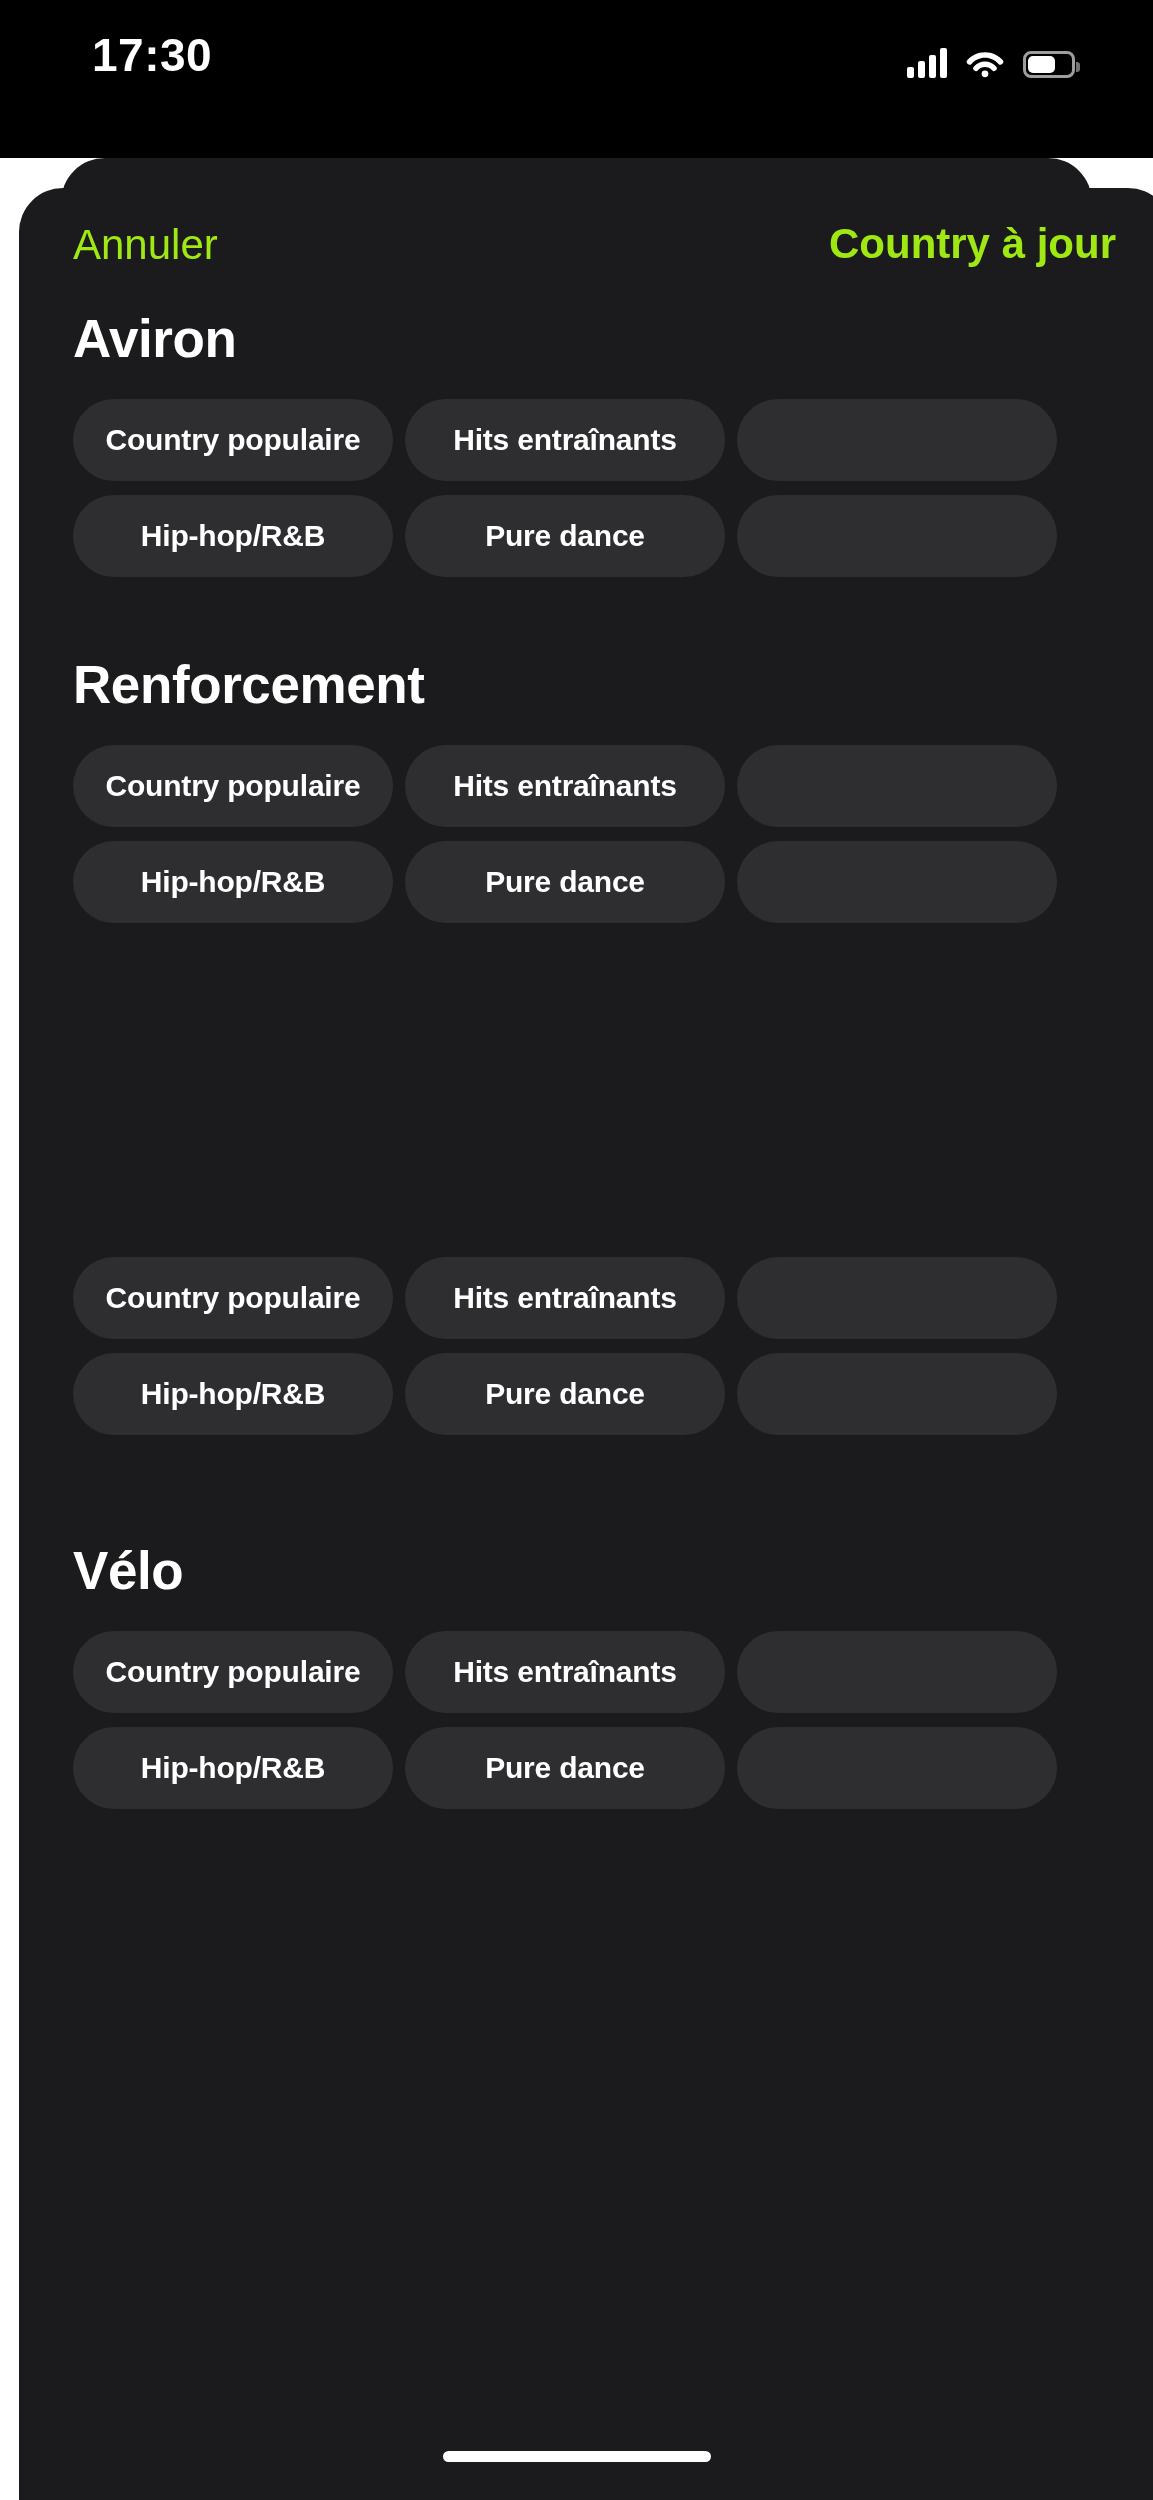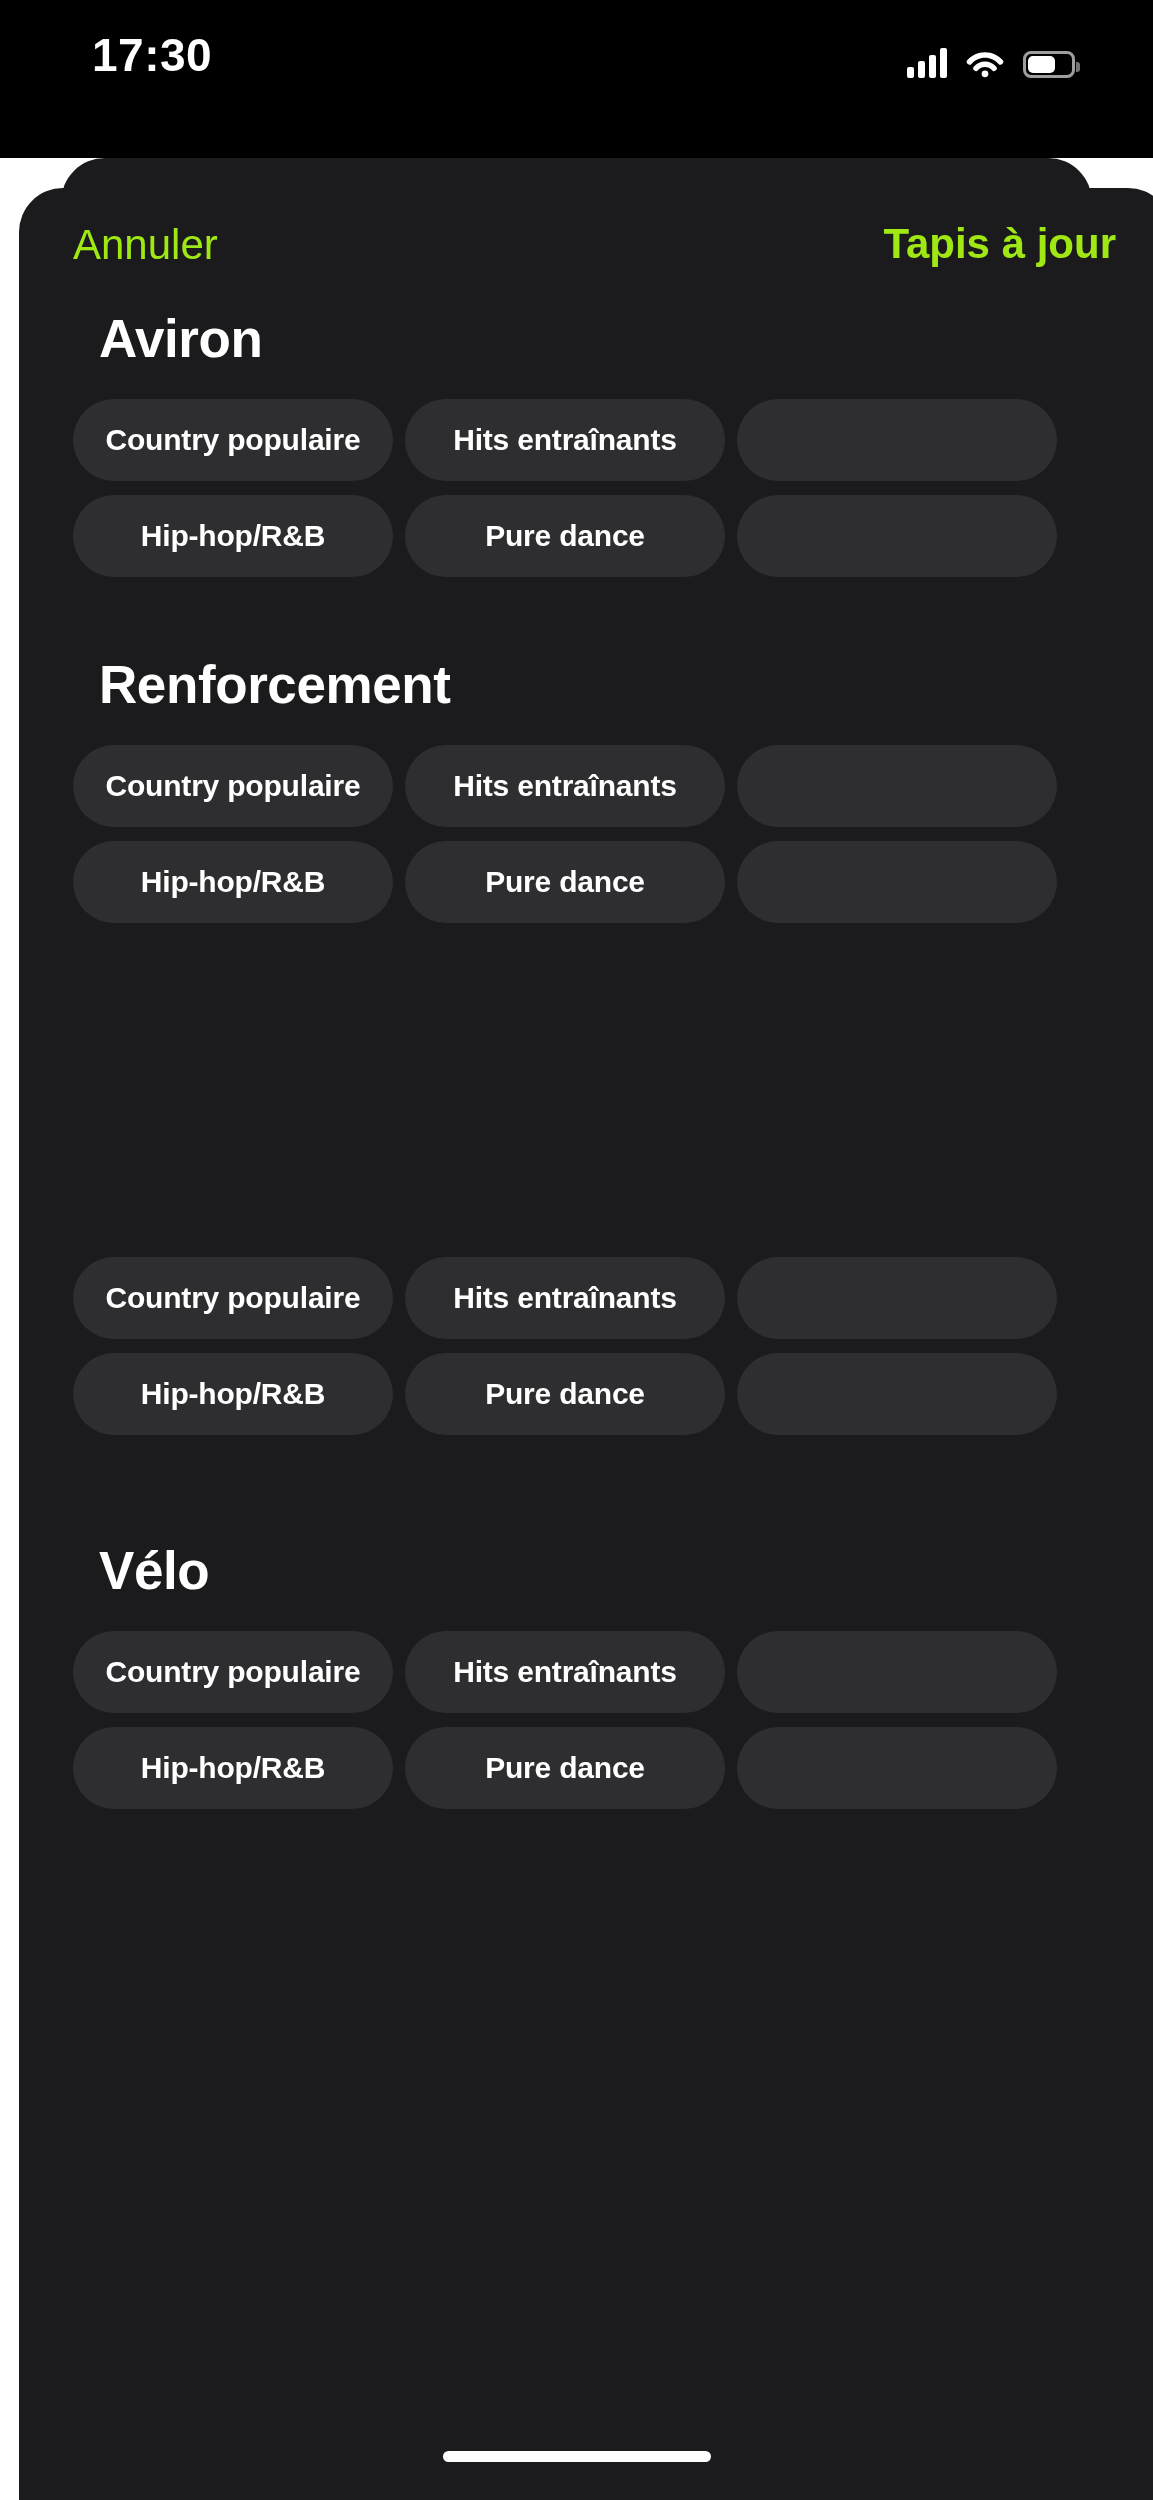--- a/index.html
+++ b/index.html
@@ -170,21 +170,21 @@
     bottom: 0;
     overflow: hidden;
   }
 
   .section { position: relative; }
   .section-title {
     color: #ffffff;
     font-size: 53px;
     font-weight: 700;
     line-height: 72px;
-    padding: 0 0 0 80px;
+    padding: 0 0 0 54px;
     margin: 0;
     letter-spacing: -0.4px;
     max-width: 560px;
   }
 
   
   .chip-rows {
     margin-top: 24px;
   }
   .chip-row {
@@ -255,21 +255,21 @@
       </span>
     </div>
   </div>
 
   <div id="sheet-back"></div>
 
   <div id="sheet">
 
     <div id="sheet-header">
       <button id="btn-cancel">Annuler</button>
-      <button id="btn-update">Tapis à jour</button>
+      <button id="btn-update">Country à jour</button>
     </div>
 
     <div id="sheet-body">
         <div class="section">
           <h2 class="section-title">Aviron</h2>
           <div class="chip-rows">
             <div class="chip-row">
               <button class="chip">Country populaire</button>
               <button class="chip">Hits entraînants</button>
               <button class="chip"></button>

